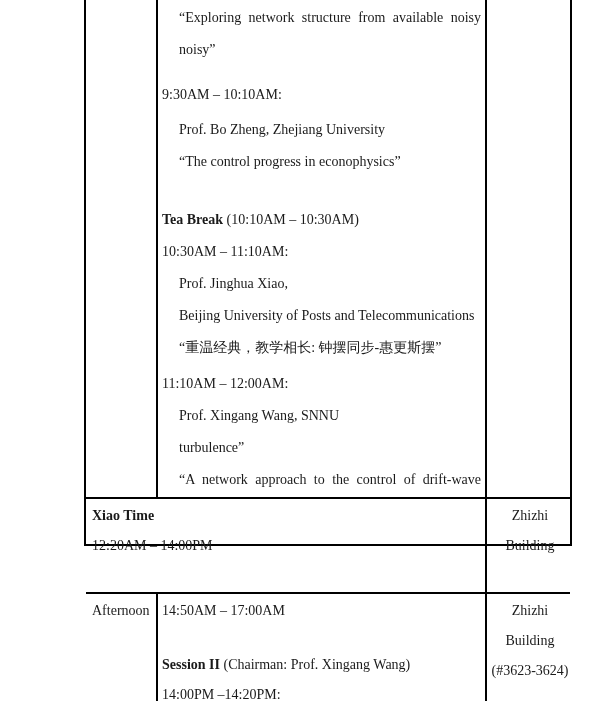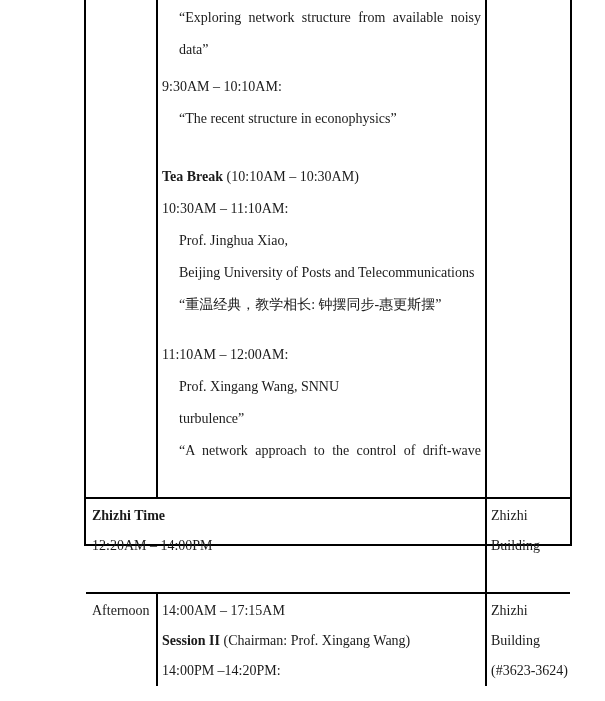--- a/index.html
+++ b/index.html
@@ -22,78 +22,79 @@
     flex-direction: column;
     font-size: 14px;
   }
   .row { display: flex; width: 100%; }
   .row-a { flex: 0 0 497px; }
   .row-b { flex: 0 0 95px; border-top: 2px solid #000; }
   .row-c { flex: 1 1 auto; border-top: 2px solid #000; }
   .cell { overflow: hidden; }
   .c1 { flex: 0 0 72px; border-right: 2px solid #000; padding: 2px 2px 16px 6px; }
   .c2 { flex: 0 0 329px; border-right: 2px solid #000; padding: 2px 4px 0 4px; }
-  .c3 { flex: 1 1 auto; padding: 2px 1px 0 4px; }
+  .c3 { flex: 1 1 auto; padding: 2px 1px 0 4px; text-align: center; }
   .cm { flex: 0 0 401px; border-right: 2px solid #000; padding: 2px 4px 0 6px; }
   .row-a .ln { line-height: 32px; }
   .row-b .ln, .row-c .ln { line-height: 30px; }
   .ln { white-space: nowrap; }
   .ln.wrapok { white-space: normal; }
   .ind { padding-left: 17px; }
   .just { text-align: justify; text-align-last: justify; text-justify: inter-word; }
   .blank { height: 26px; line-height: 26px; }
   .mt3  { margin-top: 3px; }
-  .mt6  { margin-top: 18px; }
-  .mt10 { margin-top: 0; }
-  .mt13 { margin-top: 5px; }
+  .mt6  { margin-top: 4px; }
+  .mt10 { margin-top: 24px; }
+  .mt13 { margin-top: 13px; }
   b { font-weight: bold; }
 </style>
 </head>
 <body>
 
 <div class="tbl">
 
   <div class="row row-a">
     <div class="cell c1"></div>
     <div class="cell c2">
         <div class="ln ind just wrapok">“Exploring network structure from available noisy</div>
-        <div class="ln ind">data”</div>
+        <div class="ln ind">noisy”</div>
         <div class="ln mt13">9:30AM – 10:10AM:</div>
-        <div class="ln ind">“The recent structure in econophysics”</div>
+        <div class="ln ind mt3">Prof. Bo Zheng, Zhejiang University</div>
+        <div class="ln ind">“The control progress in econophysics”</div>
         <div class="ln blank"></div>
         <div class="ln"><b>Tea Break</b> (10:10AM – 10:30AM)</div>
         <div class="ln">10:30AM – 11:10AM:</div>
         <div class="ln ind">Prof. Jinghua Xiao,</div>
         <div class="ln ind">Beijing University of Posts and Telecommunications</div>
         <div class="ln ind">“重温经典，教学相长: 钟摆同步-惠更斯摆”</div>
         <div class="ln mt6">11:10AM – 12:00AM:</div>
         <div class="ln ind">Prof. Xingang Wang, SNNU</div>
         <div class="ln ind">turbulence”</div>
         <div class="ln ind just wrapok">“A network approach to the control of drift-wave</div>
       </div>
     <div class="cell c3"></div>
   </div>
 
   <div class="row row-b">
     <div class="cell cm">
-      <div class="ln"><b>Zhizhi Time</b></div>
+      <div class="ln"><b>Xiao Time</b></div>
       <div class="ln">12:20AM – 14:00PM</div>
     </div>
     <div class="cell c3">
         <div class="ln">Zhizhi</div>
         <div class="ln">Building</div>
       </div>
   </div>
 
   <div class="row row-c">
     <div class="cell c1">
       <div class="ln">Afternoon</div>
     </div>
     <div class="cell c2">
-        <div class="ln">14:00AM – 17:15AM</div>
+        <div class="ln">14:50AM – 17:00AM</div>
         <div class="ln mt10"><b>Session II</b> (Chairman: Prof. Xingang Wang)</div>
         <div class="ln">14:00PM –14:20PM:</div>
       </div>
     <div class="cell c3">
         <div class="ln">Zhizhi</div>
         <div class="ln">Building</div>
         <div class="ln">(#3623-3624)</div>
       </div>
   </div>
 

